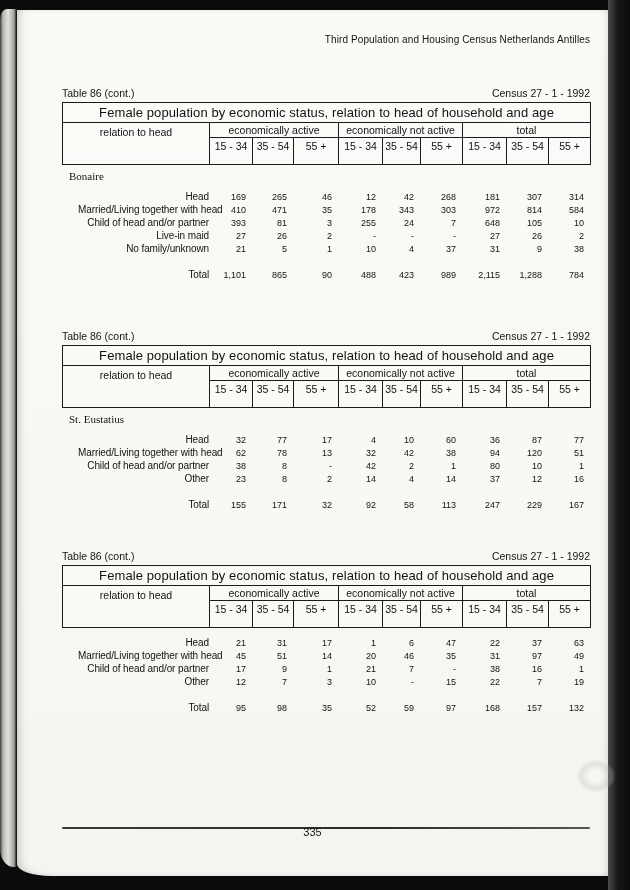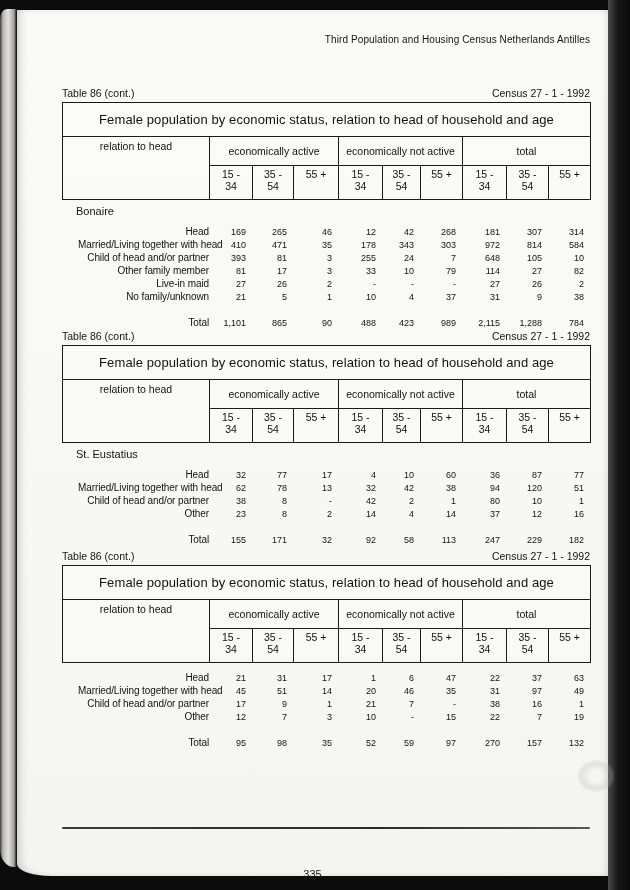--- a/index.html
+++ b/index.html
@@ -28,49 +28,49 @@
     box-shadow:inset 7px 0 12px -7px rgba(0,0,0,.28), inset -4px 0 8px -5px rgba(0,0,0,.22);
   }
   .doc-header{
     position:absolute;top:24px;right:18px;
     font-size:10px;letter-spacing:.1px;color:#141414;
   }
   .table-block{position:absolute;left:45px;width:528px;}
   .meta{display:flex;justify-content:space-between;font-size:10.5px;margin-bottom:3px;color:#141414;}
   table{border-collapse:collapse;table-layout:fixed;width:528px;}
   .hdr{border:1.7px solid #1b1b1b;background:rgba(255,255,255,.25);}
-  .hdr td{padding:7px;color:#121212;}
+  .hdr td{padding:0;color:#121212;}
   .title-row td{
     height:19px;text-align:center;font-size:13px;letter-spacing:.1px;
     border-bottom:1.3px solid #1b1b1b;
   }
   .group-row td.grp{
     height:14px;text-align:center;font-size:10.5px;
     border-left:1.3px solid #1b1b1b;border-bottom:1.3px solid #1b1b1b;
   }
   .rel-cell{
     text-align:center;vertical-align:top;padding-top:3px !important;
     font-size:10.5px;
   }
   .age-row td{
     height:24px;vertical-align:top;padding-top:2px;text-align:center;
     font-size:10.5px;border-left:1.3px solid #1b1b1b;
   }
-  .region{margin:5px 0 0 14px;font-size:11px;color:#141414;}
+  .region{margin:5px 0 0 7px;font-size:11px;color:#141414;font-family:Liberation Serif, serif;}
   .data{margin-top:8px;}
   .data td{height:13px;padding:0 6px 0 0;text-align:right;font-size:9px;white-space:nowrap;color:#121212;}
   .data td.rowlabel{text-align:right;padding:0 0 0 16px;font-size:10px;letter-spacing:-.1px;}
   .data tr.spacer td{height:13px;}
   .footer-line{
     position:absolute;left:45px;top:817px;width:528px;height:2px;
     background:linear-gradient(90deg,#3a3a3a 0%,#2c2c2c 60%,#555 100%);
     border-radius:2px;
   }
   .page-number{
-    position:absolute;left:0;width:100%;top:858px;text-align:center;
+    position:absolute;left:0;width:100%;top:816px;text-align:center;
     font-size:11px;color:#141414;
   }
   .smudge{
     position:absolute;left:560px;top:750px;width:38px;height:32px;border-radius:50%;
     background:radial-gradient(ellipse at center, rgba(190,189,182,.0) 25%, rgba(185,184,176,.30) 55%, rgba(190,189,182,0) 80%);
   }
 </style>
 </head>
 <body>
 
@@ -168,32 +168,20 @@
             <td class="num">81</td>
             <td class="num">3</td>
             <td class="num">255</td>
             <td class="num">24</td>
             <td class="num">7</td>
             <td class="num">648</td>
             <td class="num">105</td>
             <td class="num">10</td>
           </tr>
           <tr>
-            <td class="rowlabel">Other family member</td>
-            <td class="num">81</td>
-            <td class="num">17</td>
-            <td class="num">3</td>
-            <td class="num">33</td>
-            <td class="num">10</td>
-            <td class="num">79</td>
-            <td class="num">114</td>
-            <td class="num">27</td>
-            <td class="num">82</td>
-          </tr>
-          <tr>
             <td class="rowlabel">Live-in maid</td>
             <td class="num">27</td>
             <td class="num">26</td>
             <td class="num">2</td>
             <td class="num">-</td>
             <td class="num">-</td>
             <td class="num">-</td>
             <td class="num">27</td>
             <td class="num">26</td>
             <td class="num">2</td>
@@ -338,21 +326,21 @@
           <tr>
             <td class="rowlabel">Total</td>
             <td class="num">155</td>
             <td class="num">171</td>
             <td class="num">32</td>
             <td class="num">92</td>
             <td class="num">58</td>
             <td class="num">113</td>
             <td class="num">247</td>
             <td class="num">229</td>
-            <td class="num">182</td>
+            <td class="num">167</td>
           </tr>
         </tbody>
     </table>
   </section>
     <section class="table-block" style="top: 540px;">
     <div class="meta">
       <span class="meta-left">Table 86 (cont.)</span>
       <span class="meta-right">Census 27 - 1 - 1992</span>
     </div>
     <table class="hdr">
@@ -457,20 +445,20 @@
             <td colspan="10"></td>
           </tr>
           <tr>
             <td class="rowlabel">Total</td>
             <td class="num">95</td>
             <td class="num">98</td>
             <td class="num">35</td>
             <td class="num">52</td>
             <td class="num">59</td>
             <td class="num">97</td>
-            <td class="num">270</td>
+            <td class="num">168</td>
             <td class="num">157</td>
             <td class="num">132</td>
           </tr>
         </tbody>
     </table>
   </section>
   </div>
 
 </body></html>

